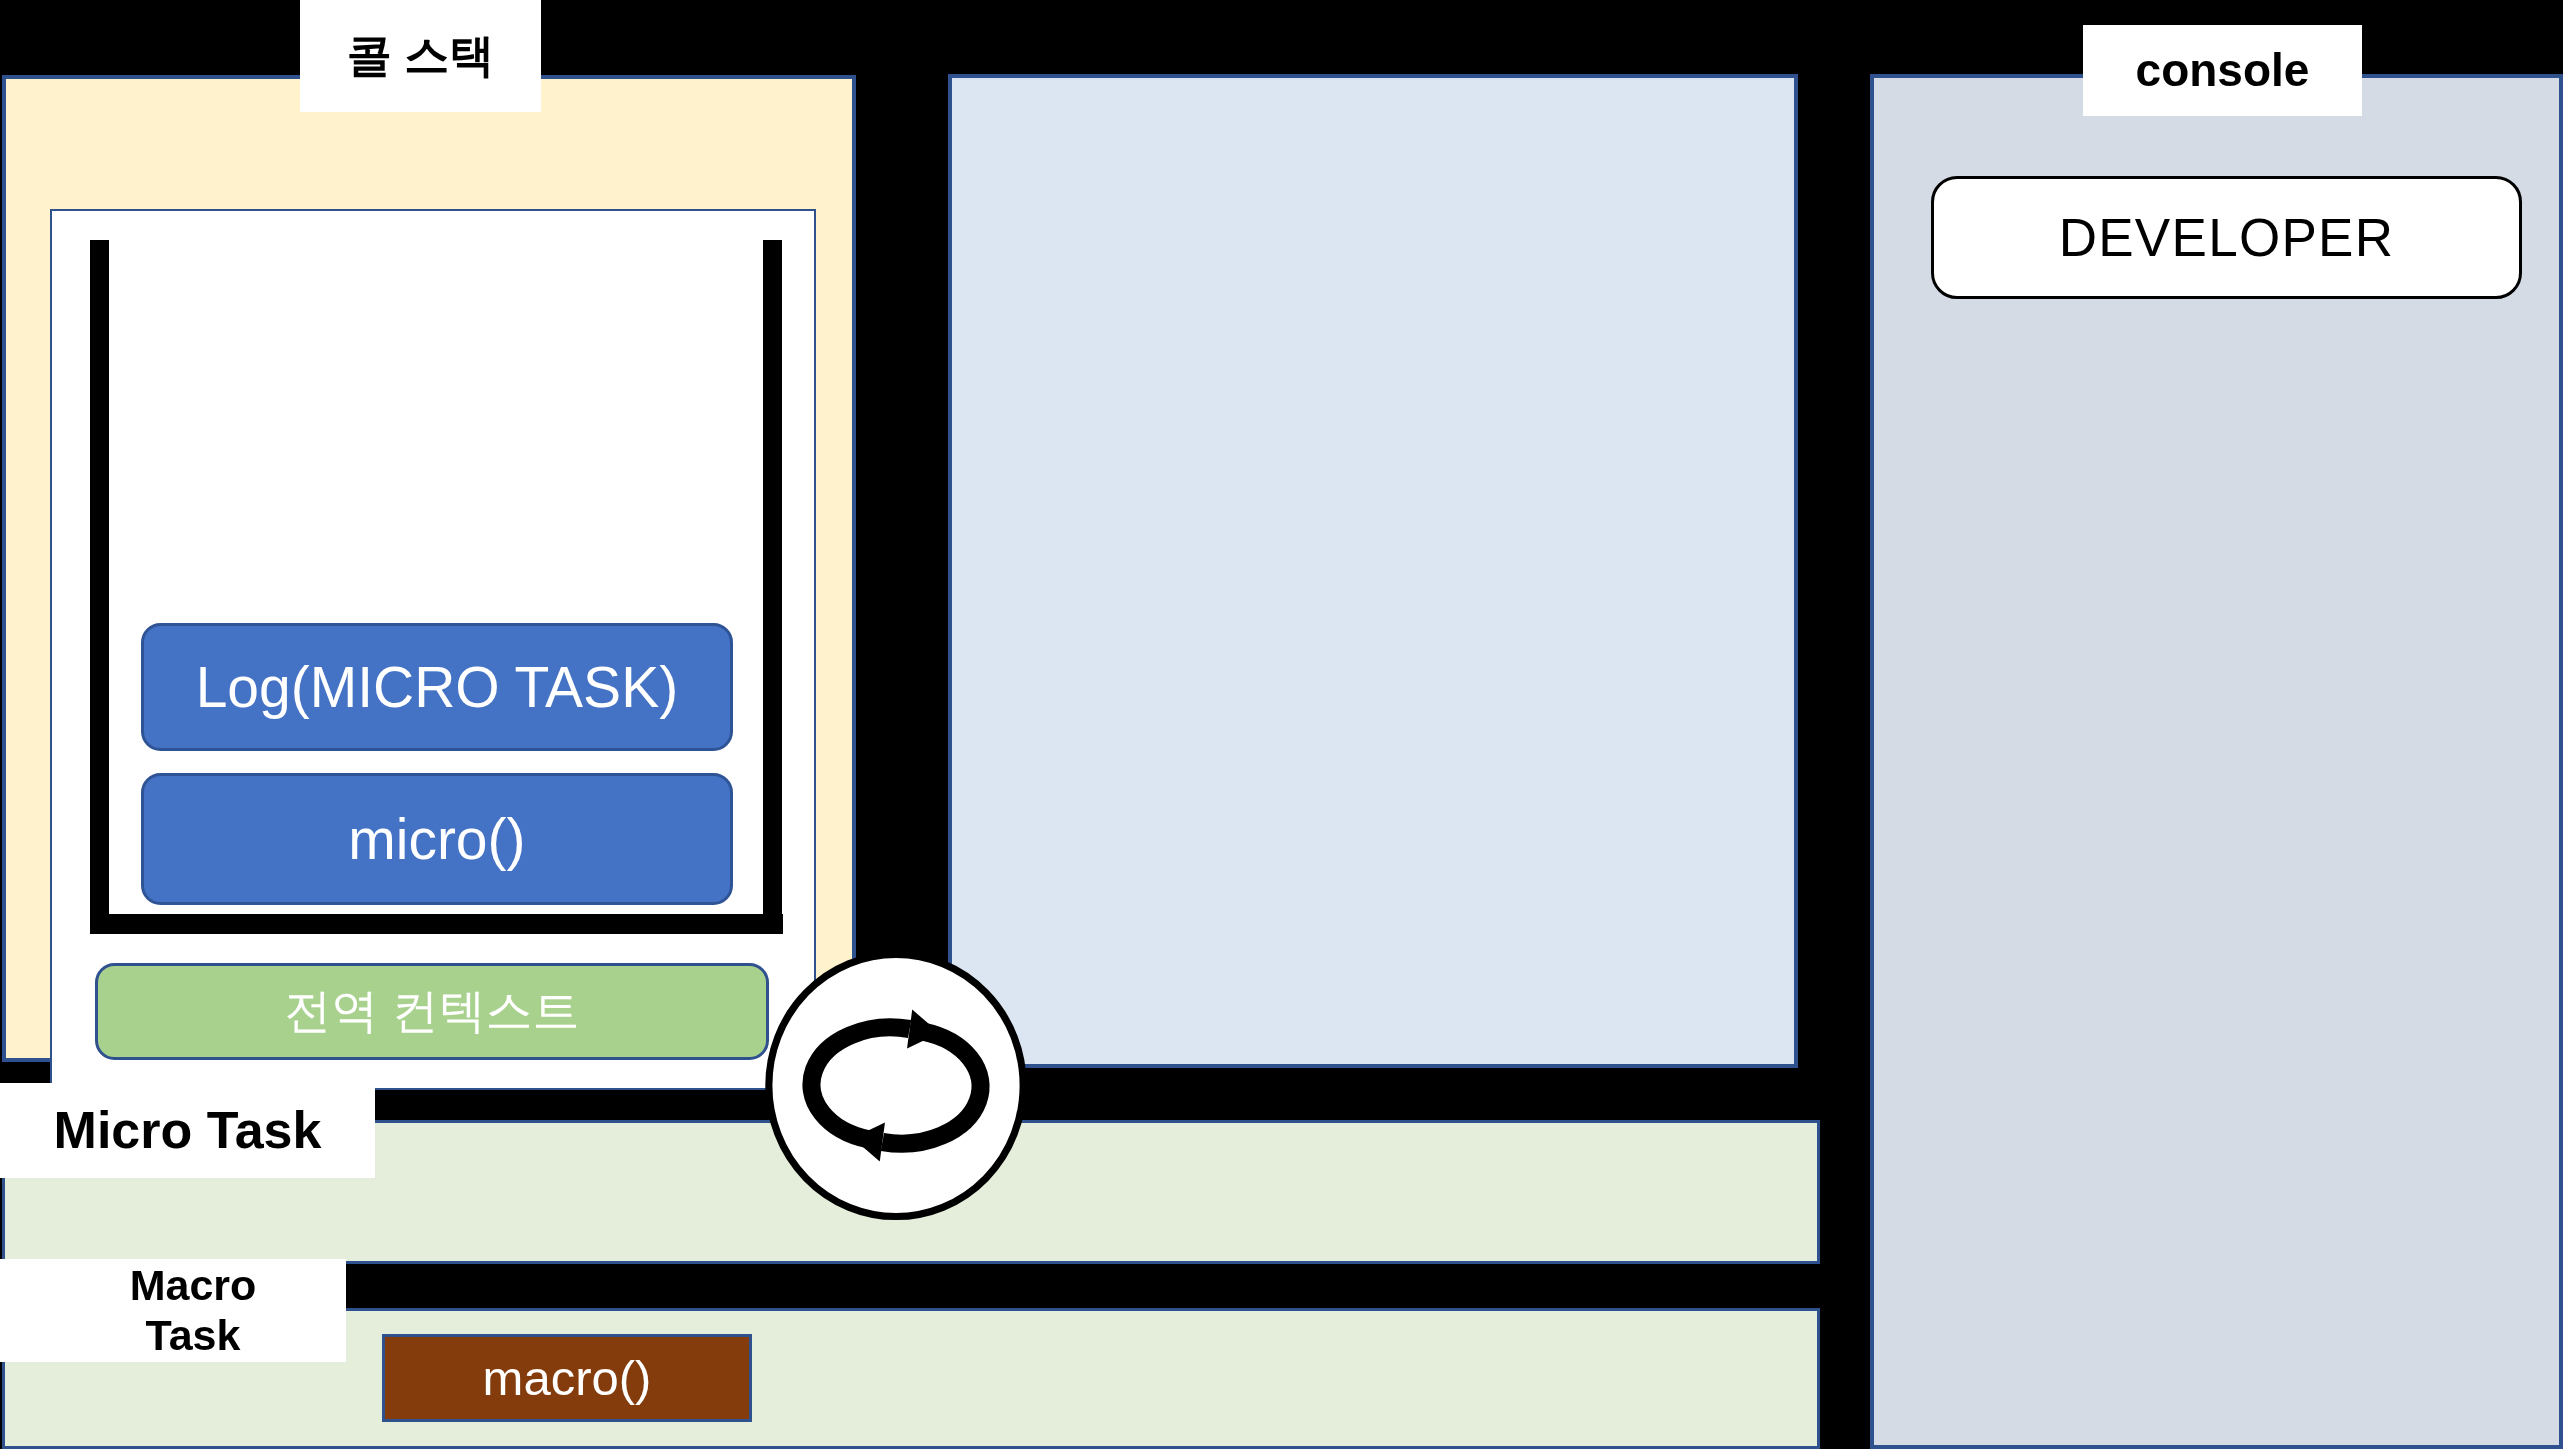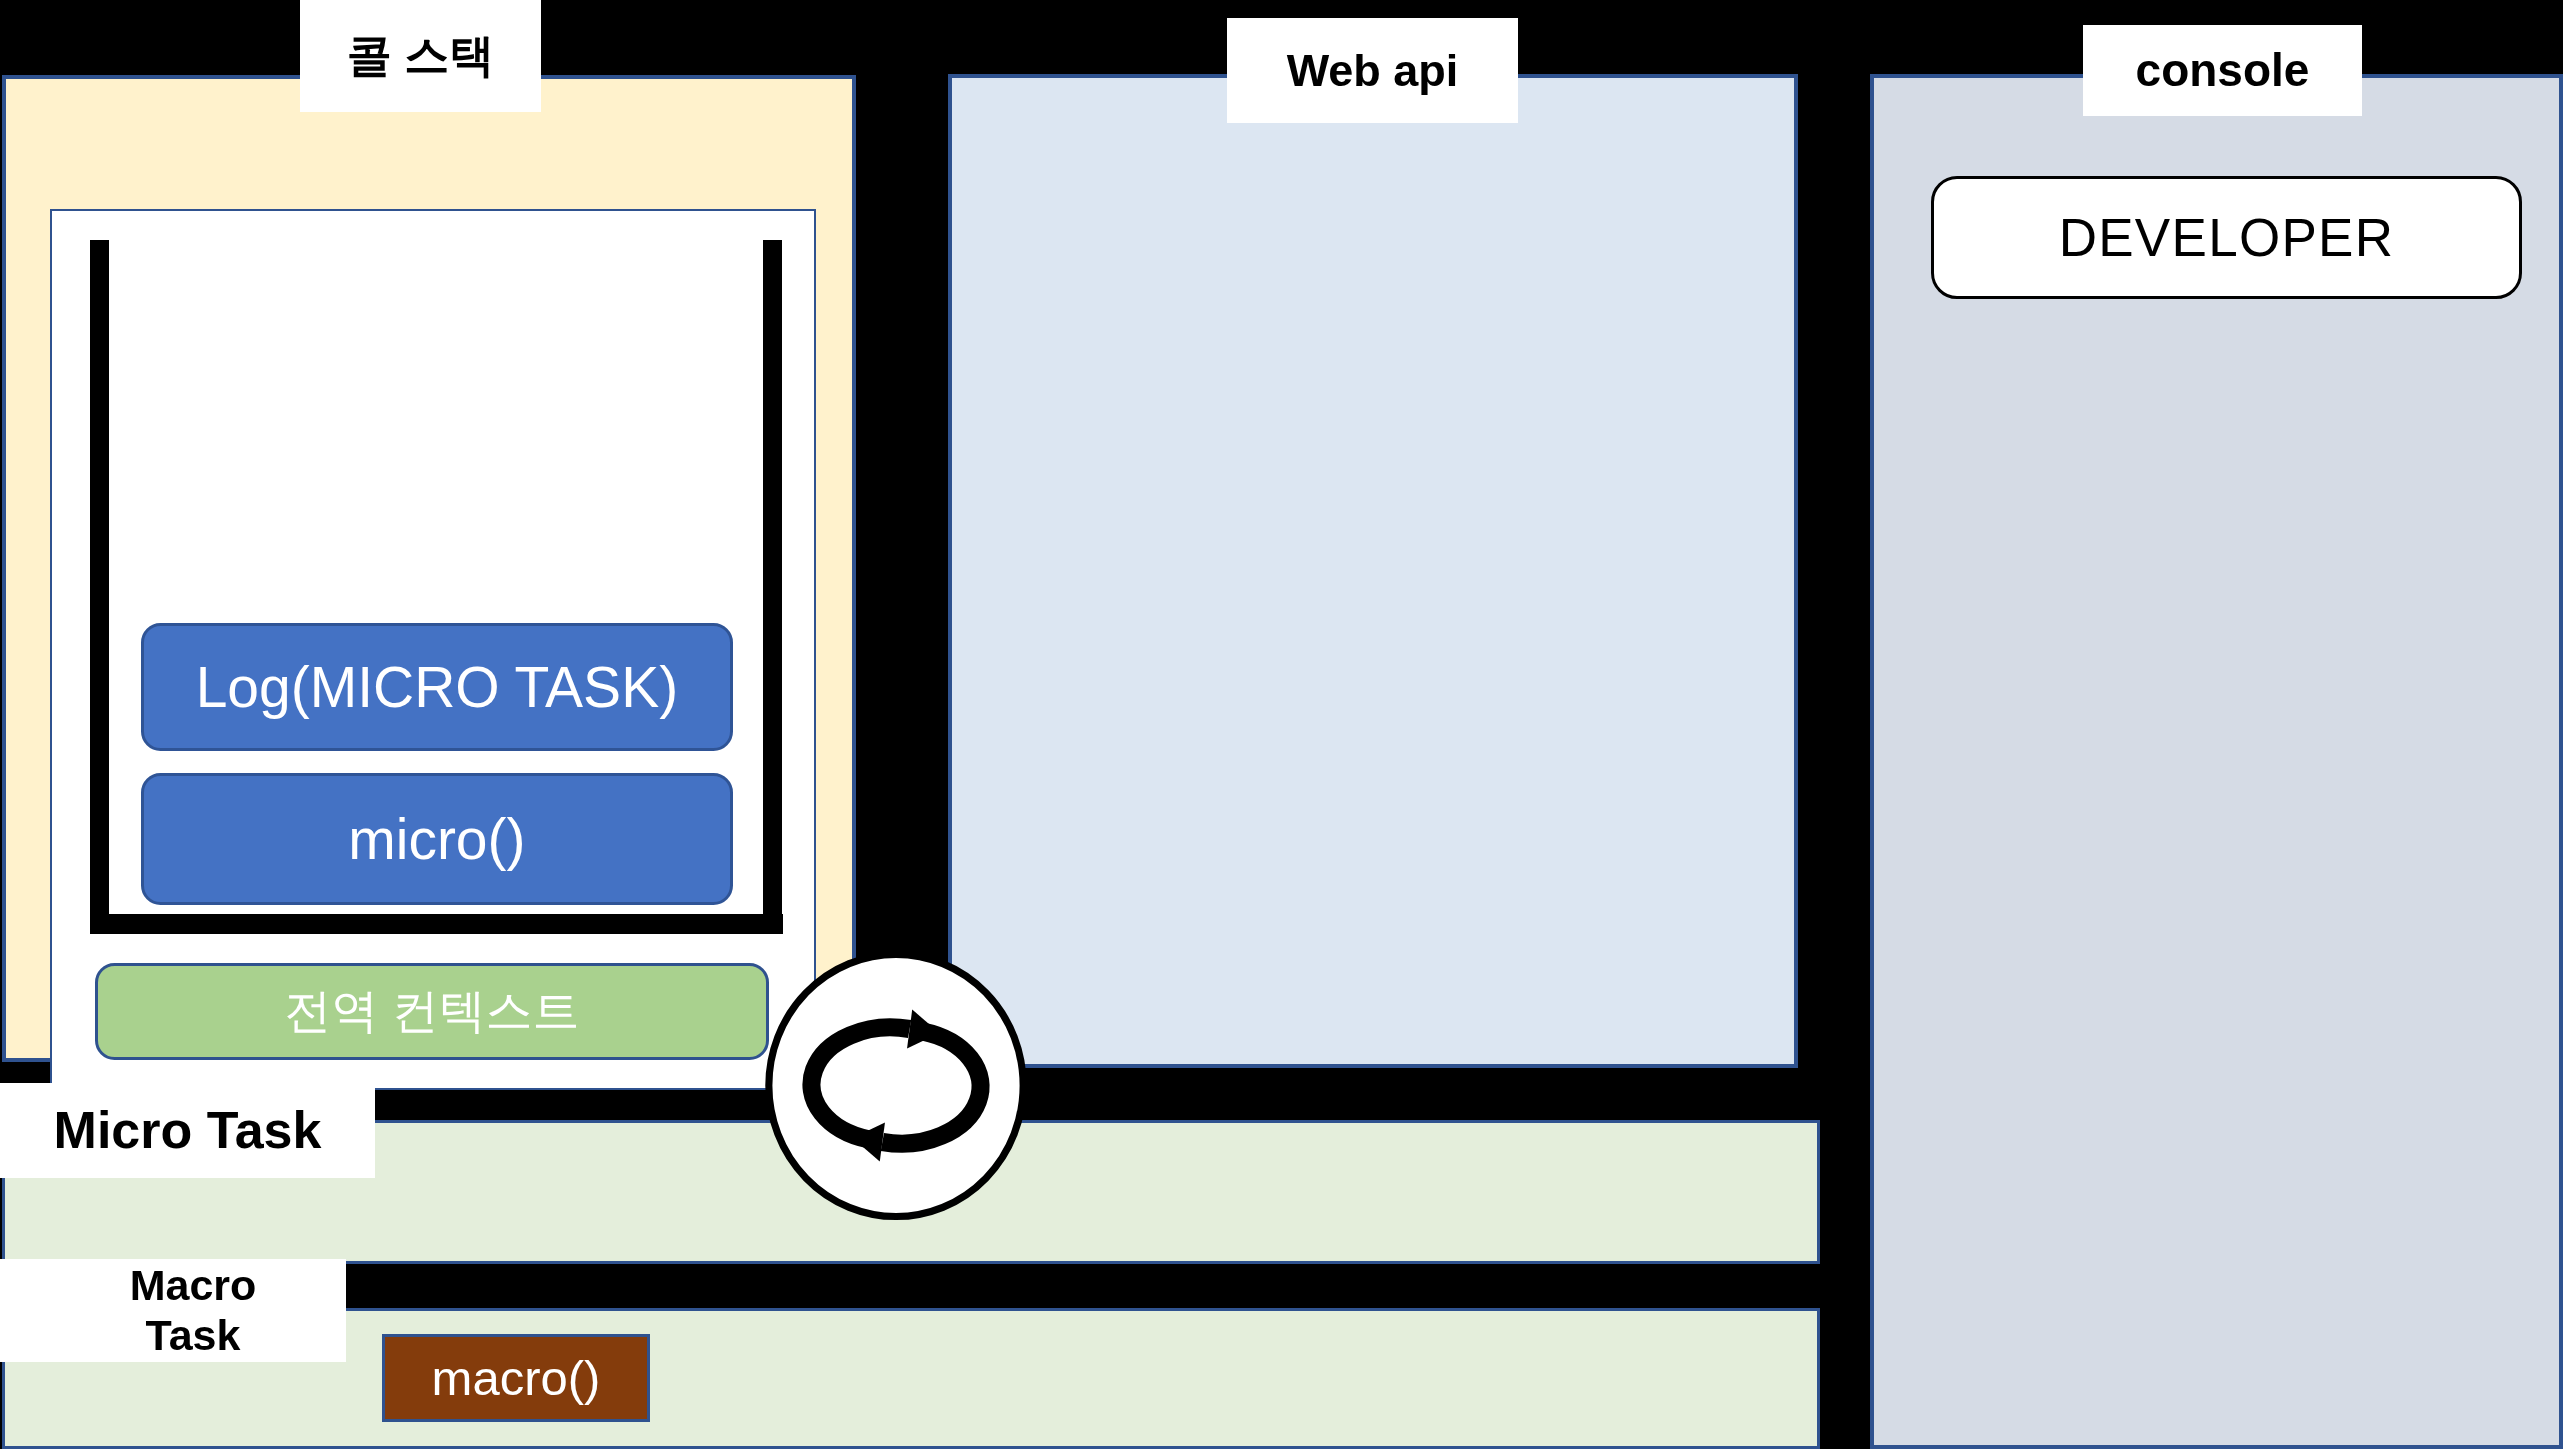--- a/index.html
+++ b/index.html
@@ -106,21 +106,21 @@
     display: flex;
     align-items: center;
     justify-content: center;
     font-size: 53px;
     font-weight: 400;
     letter-spacing: 1.3px;
   }
 
   
   .macro-btn {
-    left: 382px; top: 1334px; width: 268px; height: 88px;
+    left: 382px; top: 1334px; width: 370px; height: 88px;
     background: #843C0C;
     border: 3.2px solid #2F528F;
     color: #FFFFFF;
     display: flex;
     align-items: center;
     justify-content: center;
     font-size: 49px;
     font-weight: 400;
   }
 
@@ -152,21 +152,20 @@
     <div class="abs developer-box">DEVELOPER</div>
   </div>
 
   <div class="abs microbar"></div>
 
   <div class="abs macrobar"></div>
 
   <div class="abs macro-btn">macro()</div>
 
   <div class="abs float-label lbl-callstack">콜 스택</div>
-  <div class="abs float-label lbl-webapi">Web api</div>
   <div class="abs float-label lbl-console">console</div>
   <div class="abs float-label lbl-micro">Micro Task</div>
   <div class="abs float-label lbl-macro">Macro
 Task</div>
 
   <div class="abs event-loop">
     <svg viewBox="0 0 410 420" xmlns="http://www.w3.org/2000/svg">
       <ellipse cx="205" cy="210" rx="196" ry="202" fill="#FFFFFF" stroke="#000000" stroke-width="11"></ellipse>
 
       <path d="M 163 293 A 122 88 0 0 1 226 123" fill="none" stroke="#000000" stroke-width="28"></path>

